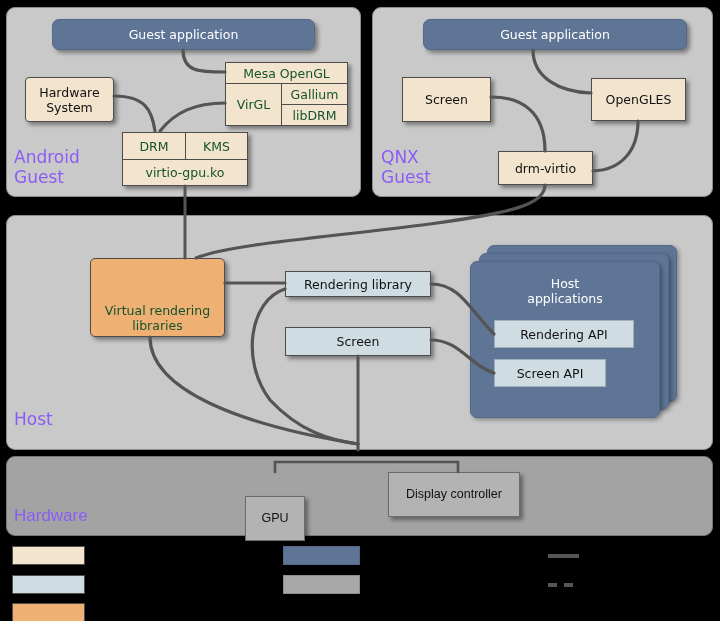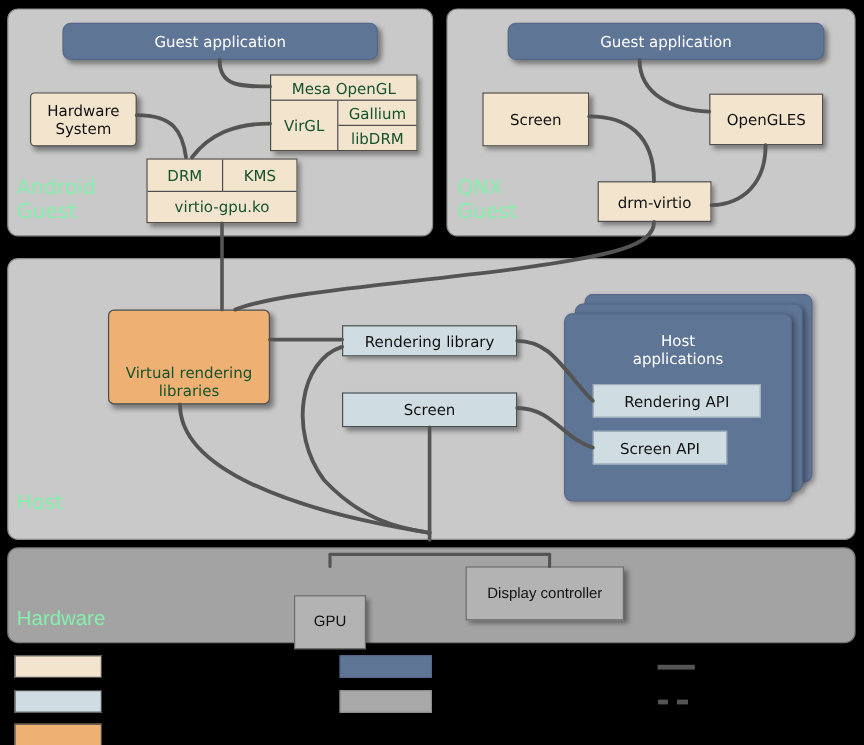--- a/index.html
+++ b/index.html
@@ -21,21 +21,21 @@
   .panel {
     position: absolute;
     background: #c9c9c9;
     border: 1px solid #8d8d8d;
     box-shadow: 3px 3px 4px rgba(0,0,0,0.55);
     box-sizing: border-box;
   }
   .panel.rounded { border-radius: 9px; }
   .panel-label {
     position: absolute;
-    color: #86efac;
+    color: #8b5cf6;
     font-size: 17px;
     line-height: 20px;
     white-space: pre-line;
   }
   .panel.hw { background: #a3a3a3; border-color: #777; }
 
   
   .node {
     position: absolute;
     box-sizing: border-box;

